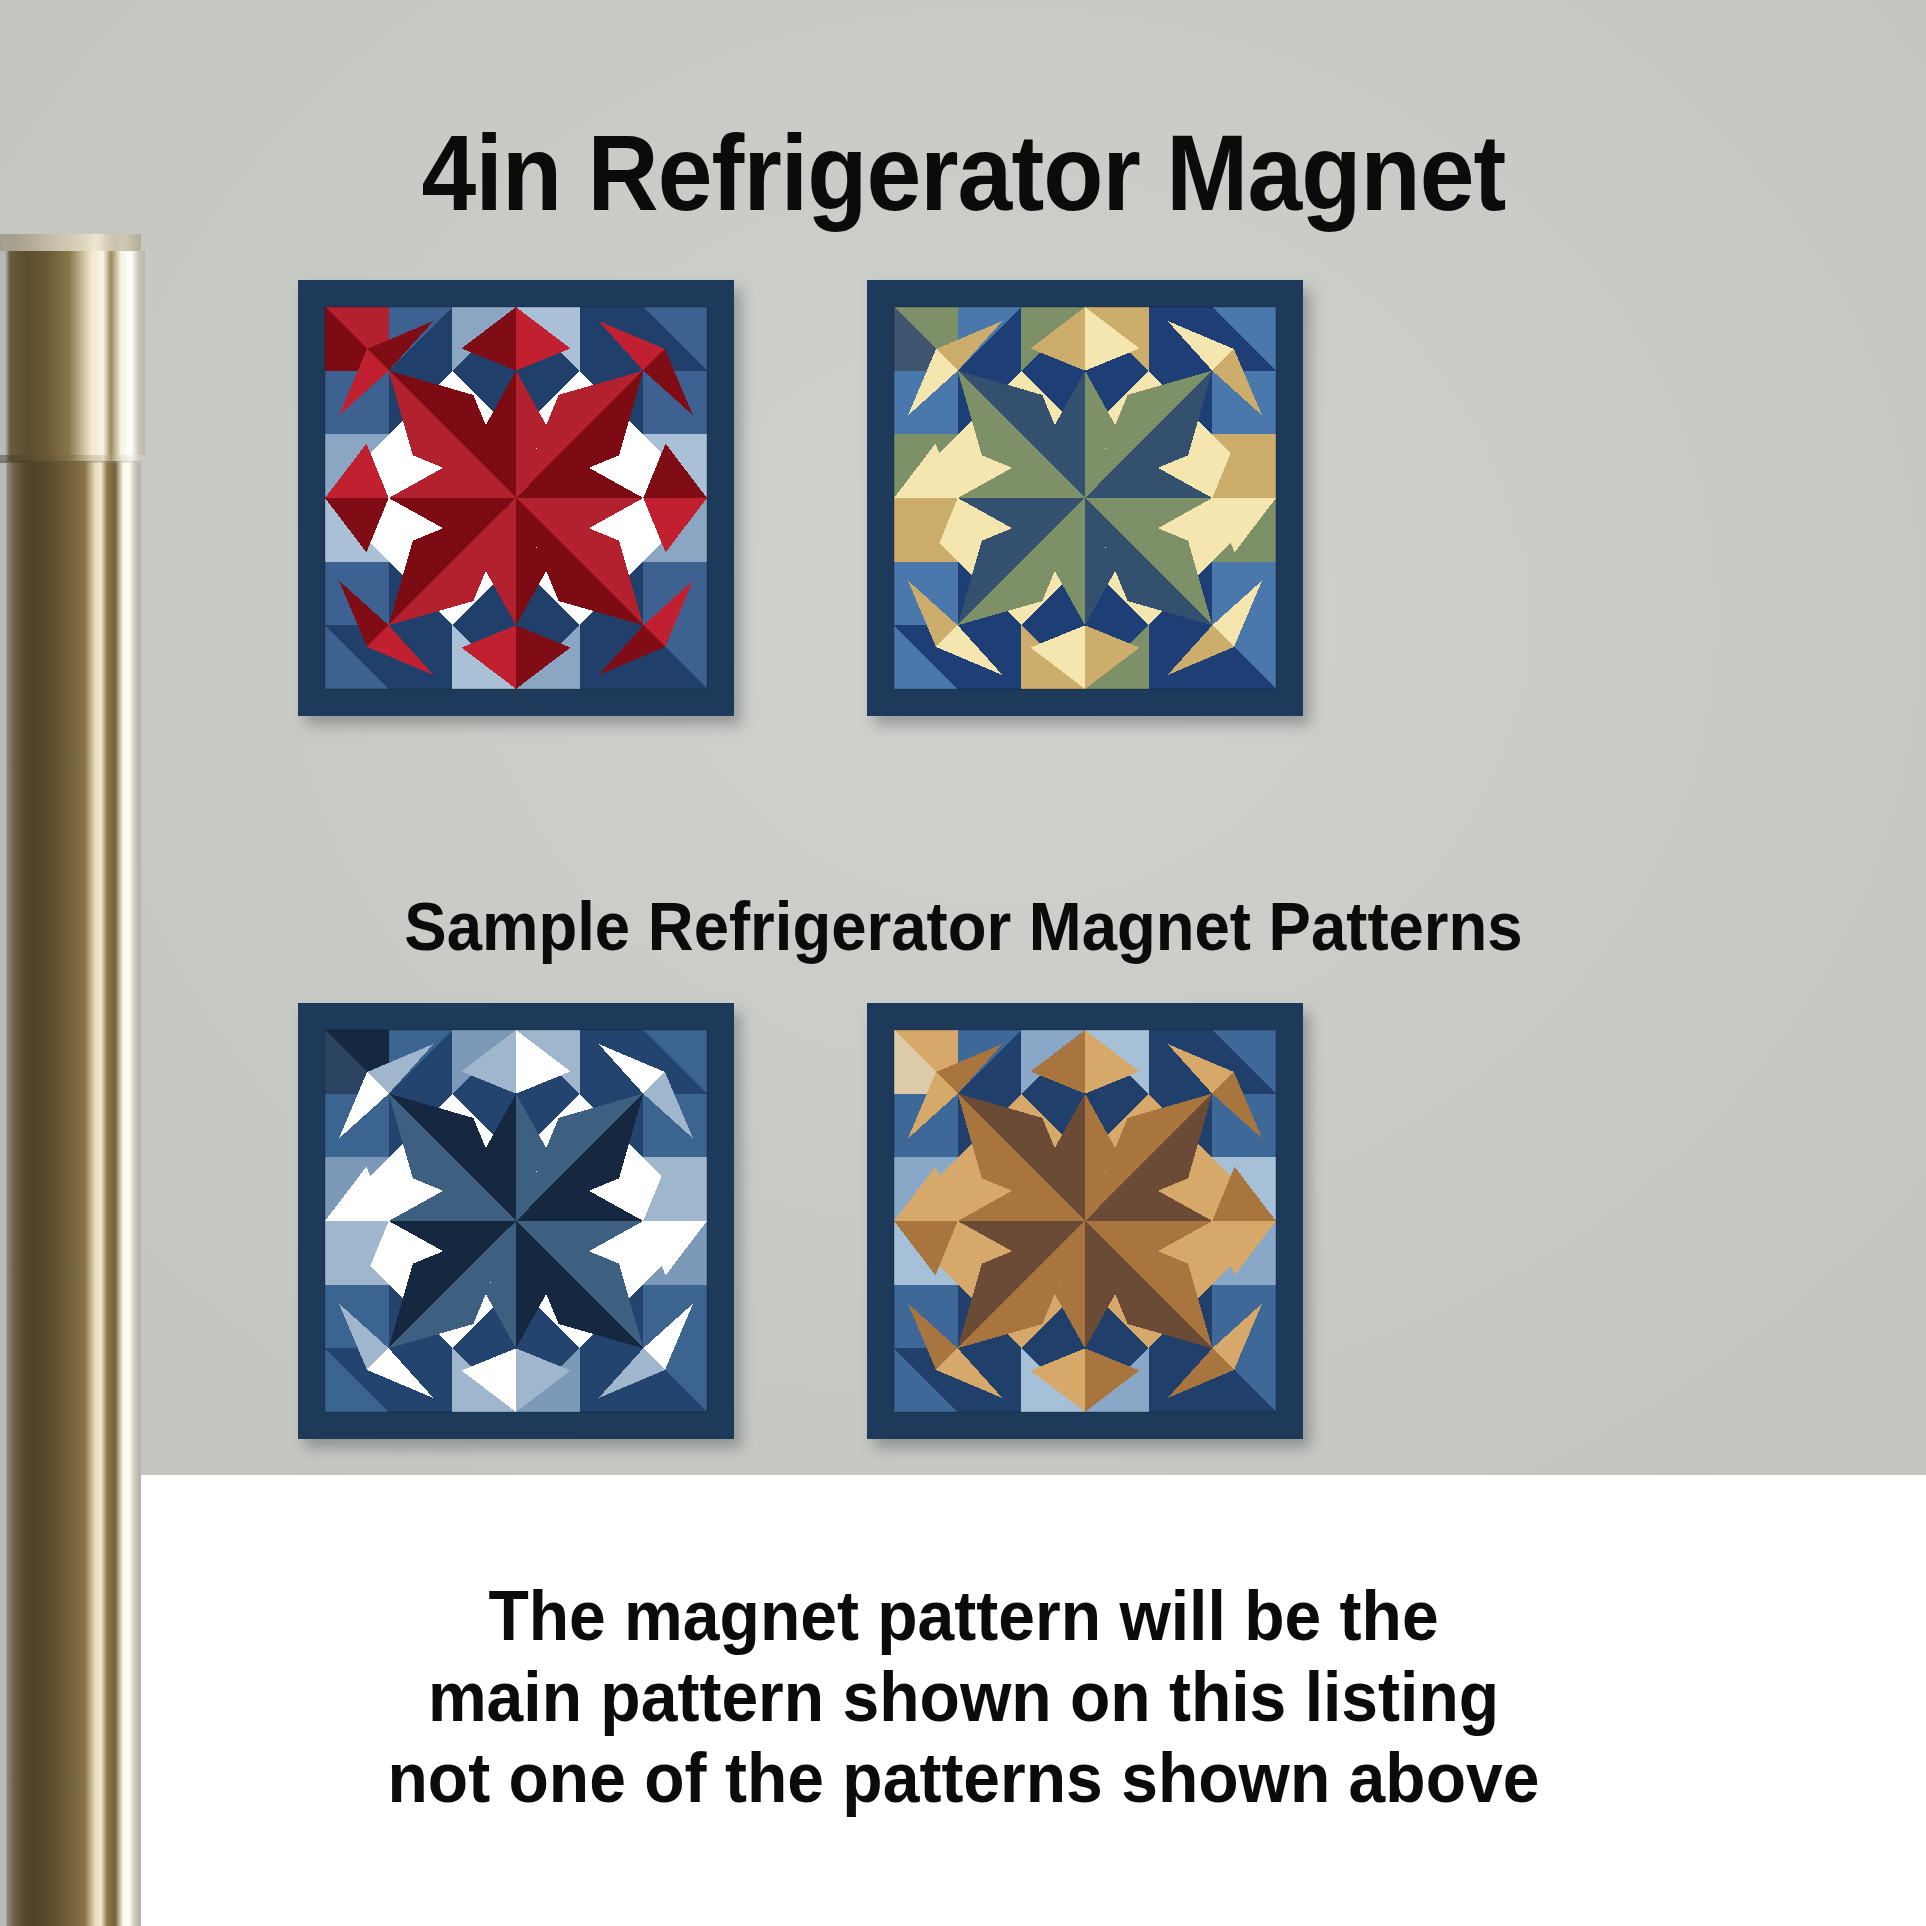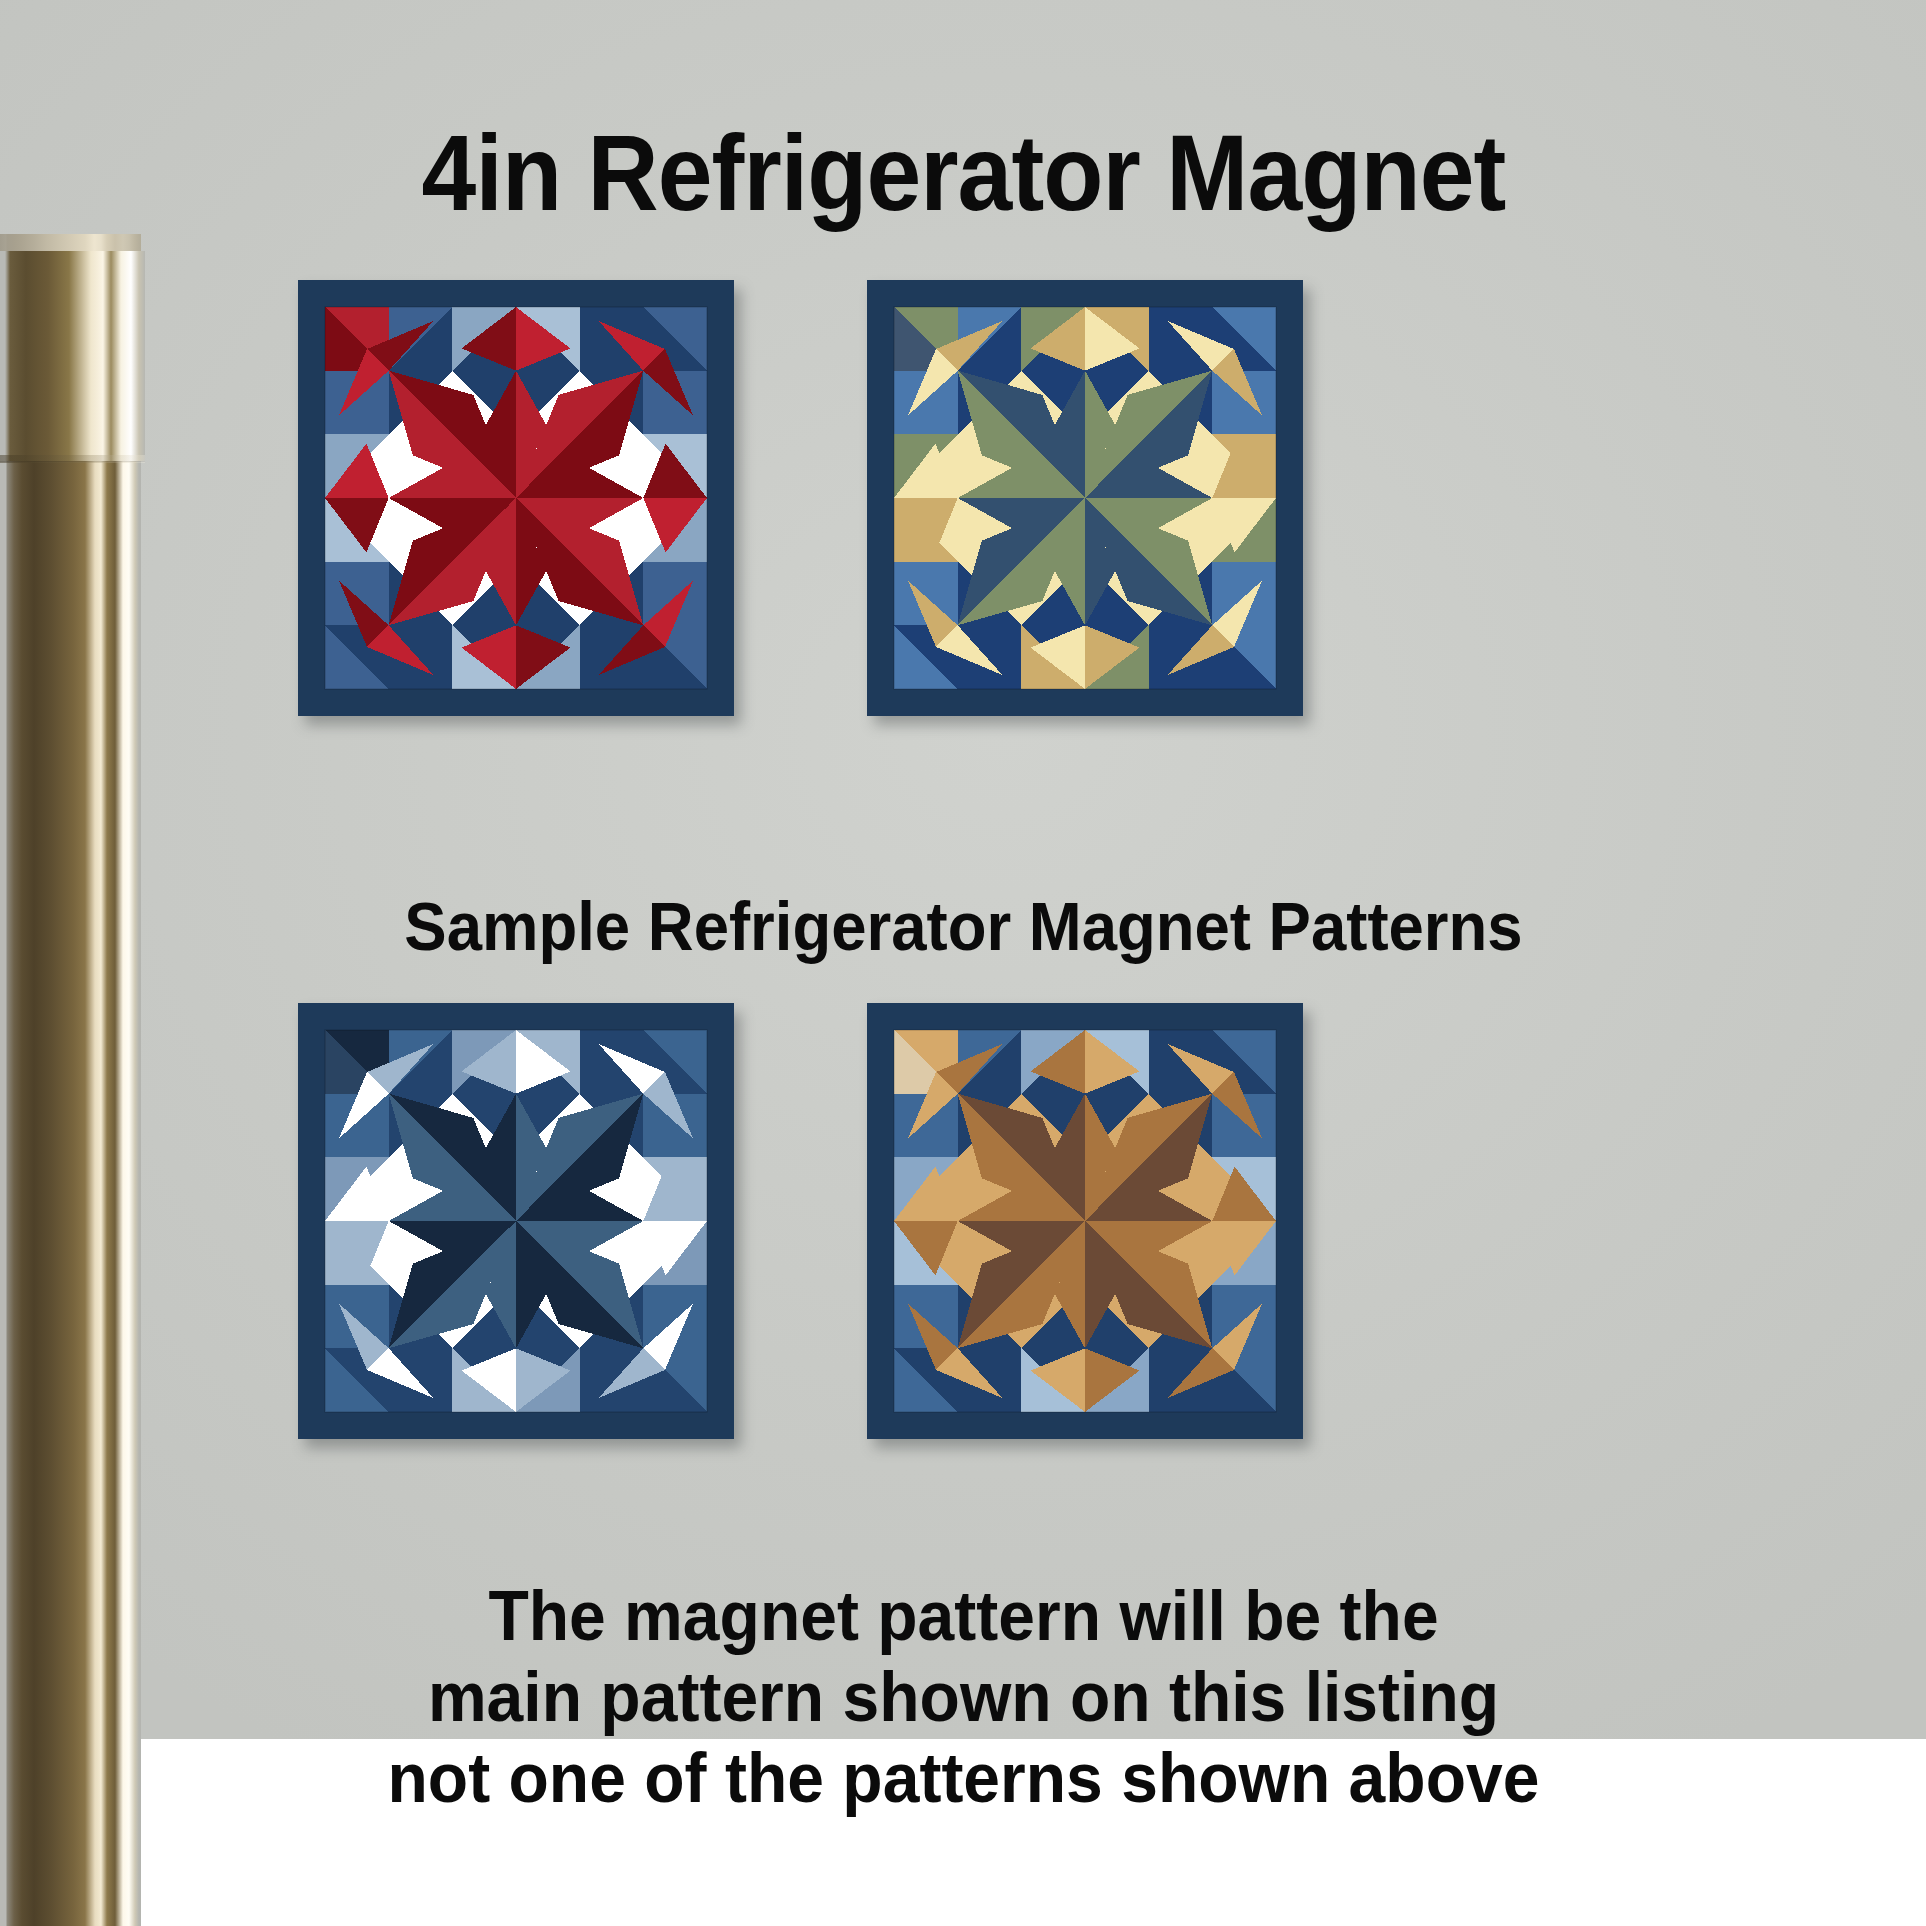--- a/index.html
+++ b/index.html
@@ -3,21 +3,21 @@
 <meta charset="utf-8">
 <title>4in Refrigerator Magnet</title>
 <style>
   html,body{margin:0;padding:0;}
   body{
     width:1927px;height:1927px;
     font-family:"Liberation Sans","DejaVu Sans",sans-serif;
     overflow:hidden;
   }
   #stage{
-    position:relative;width:1927px;height:1739px;
+    position:relative;width:1927px;height:1475px;
     background:
       radial-gradient(ellipse 1386px 1188px at 52% 42%, #d0d2ce 0%, #c8cac6 55%, #c2c4c0 100%);
   }
   
   .rod{
     position:absolute;left:0;top:234px;width:141px;height:1693px;
     background:linear-gradient(to right,
       #b9bab6 0px, #b9bab6 6px,
       #8e8a7e 7px, #6d6149 14px,
       #5a4c31 22px, #4e4129 34px,

